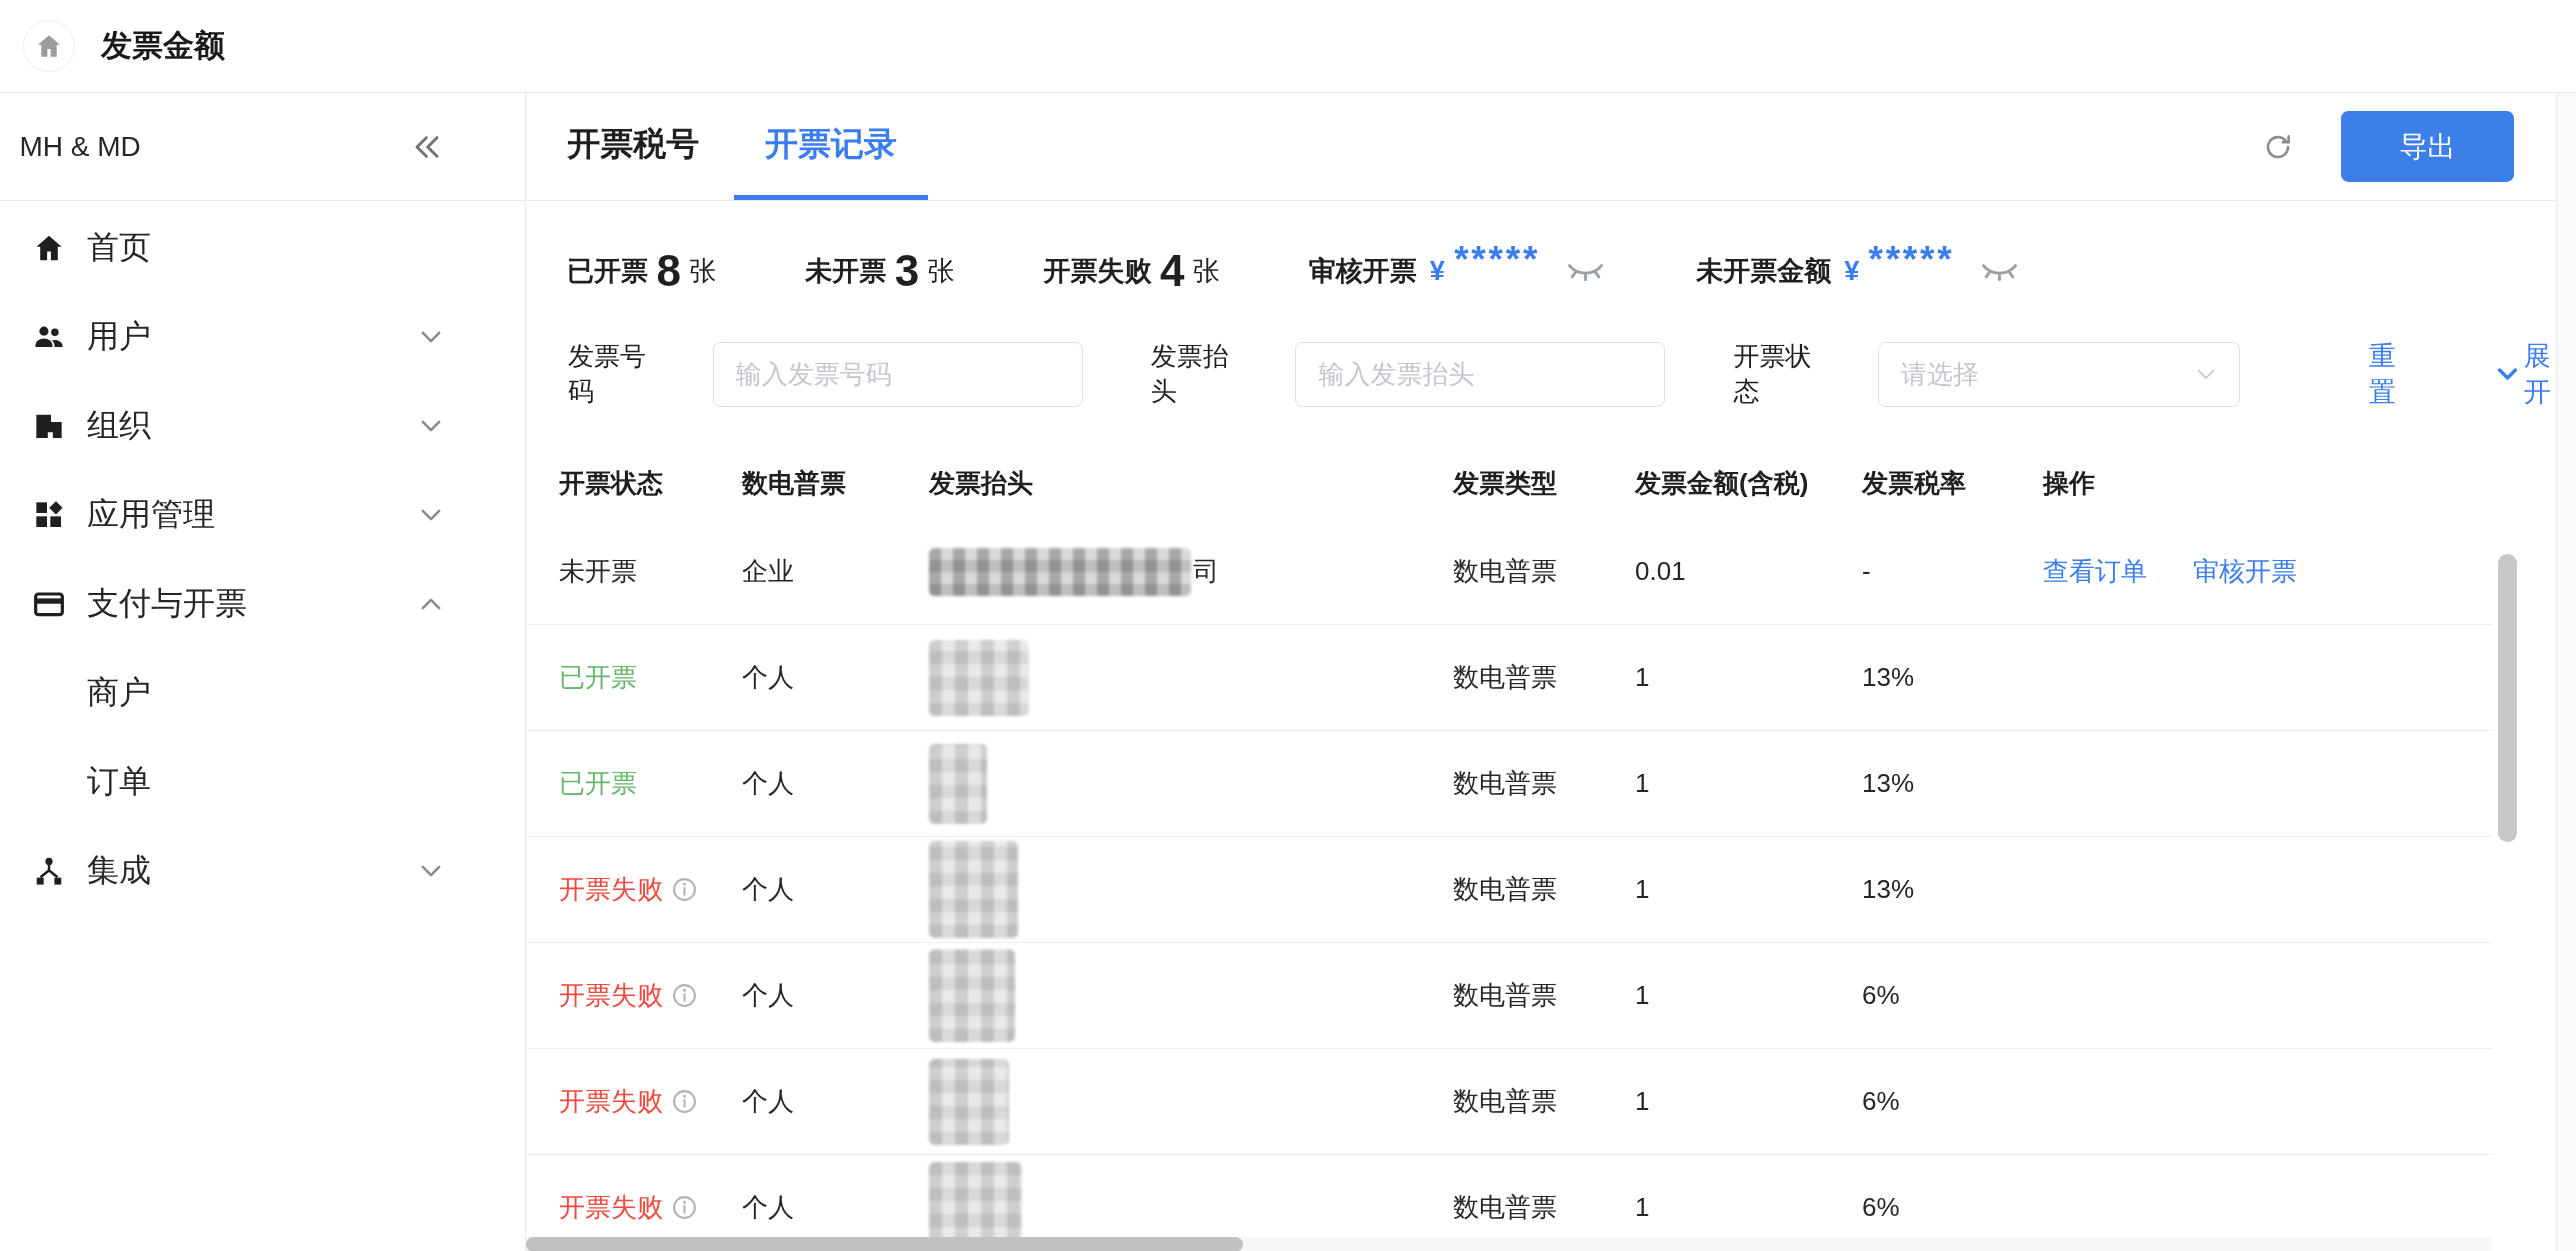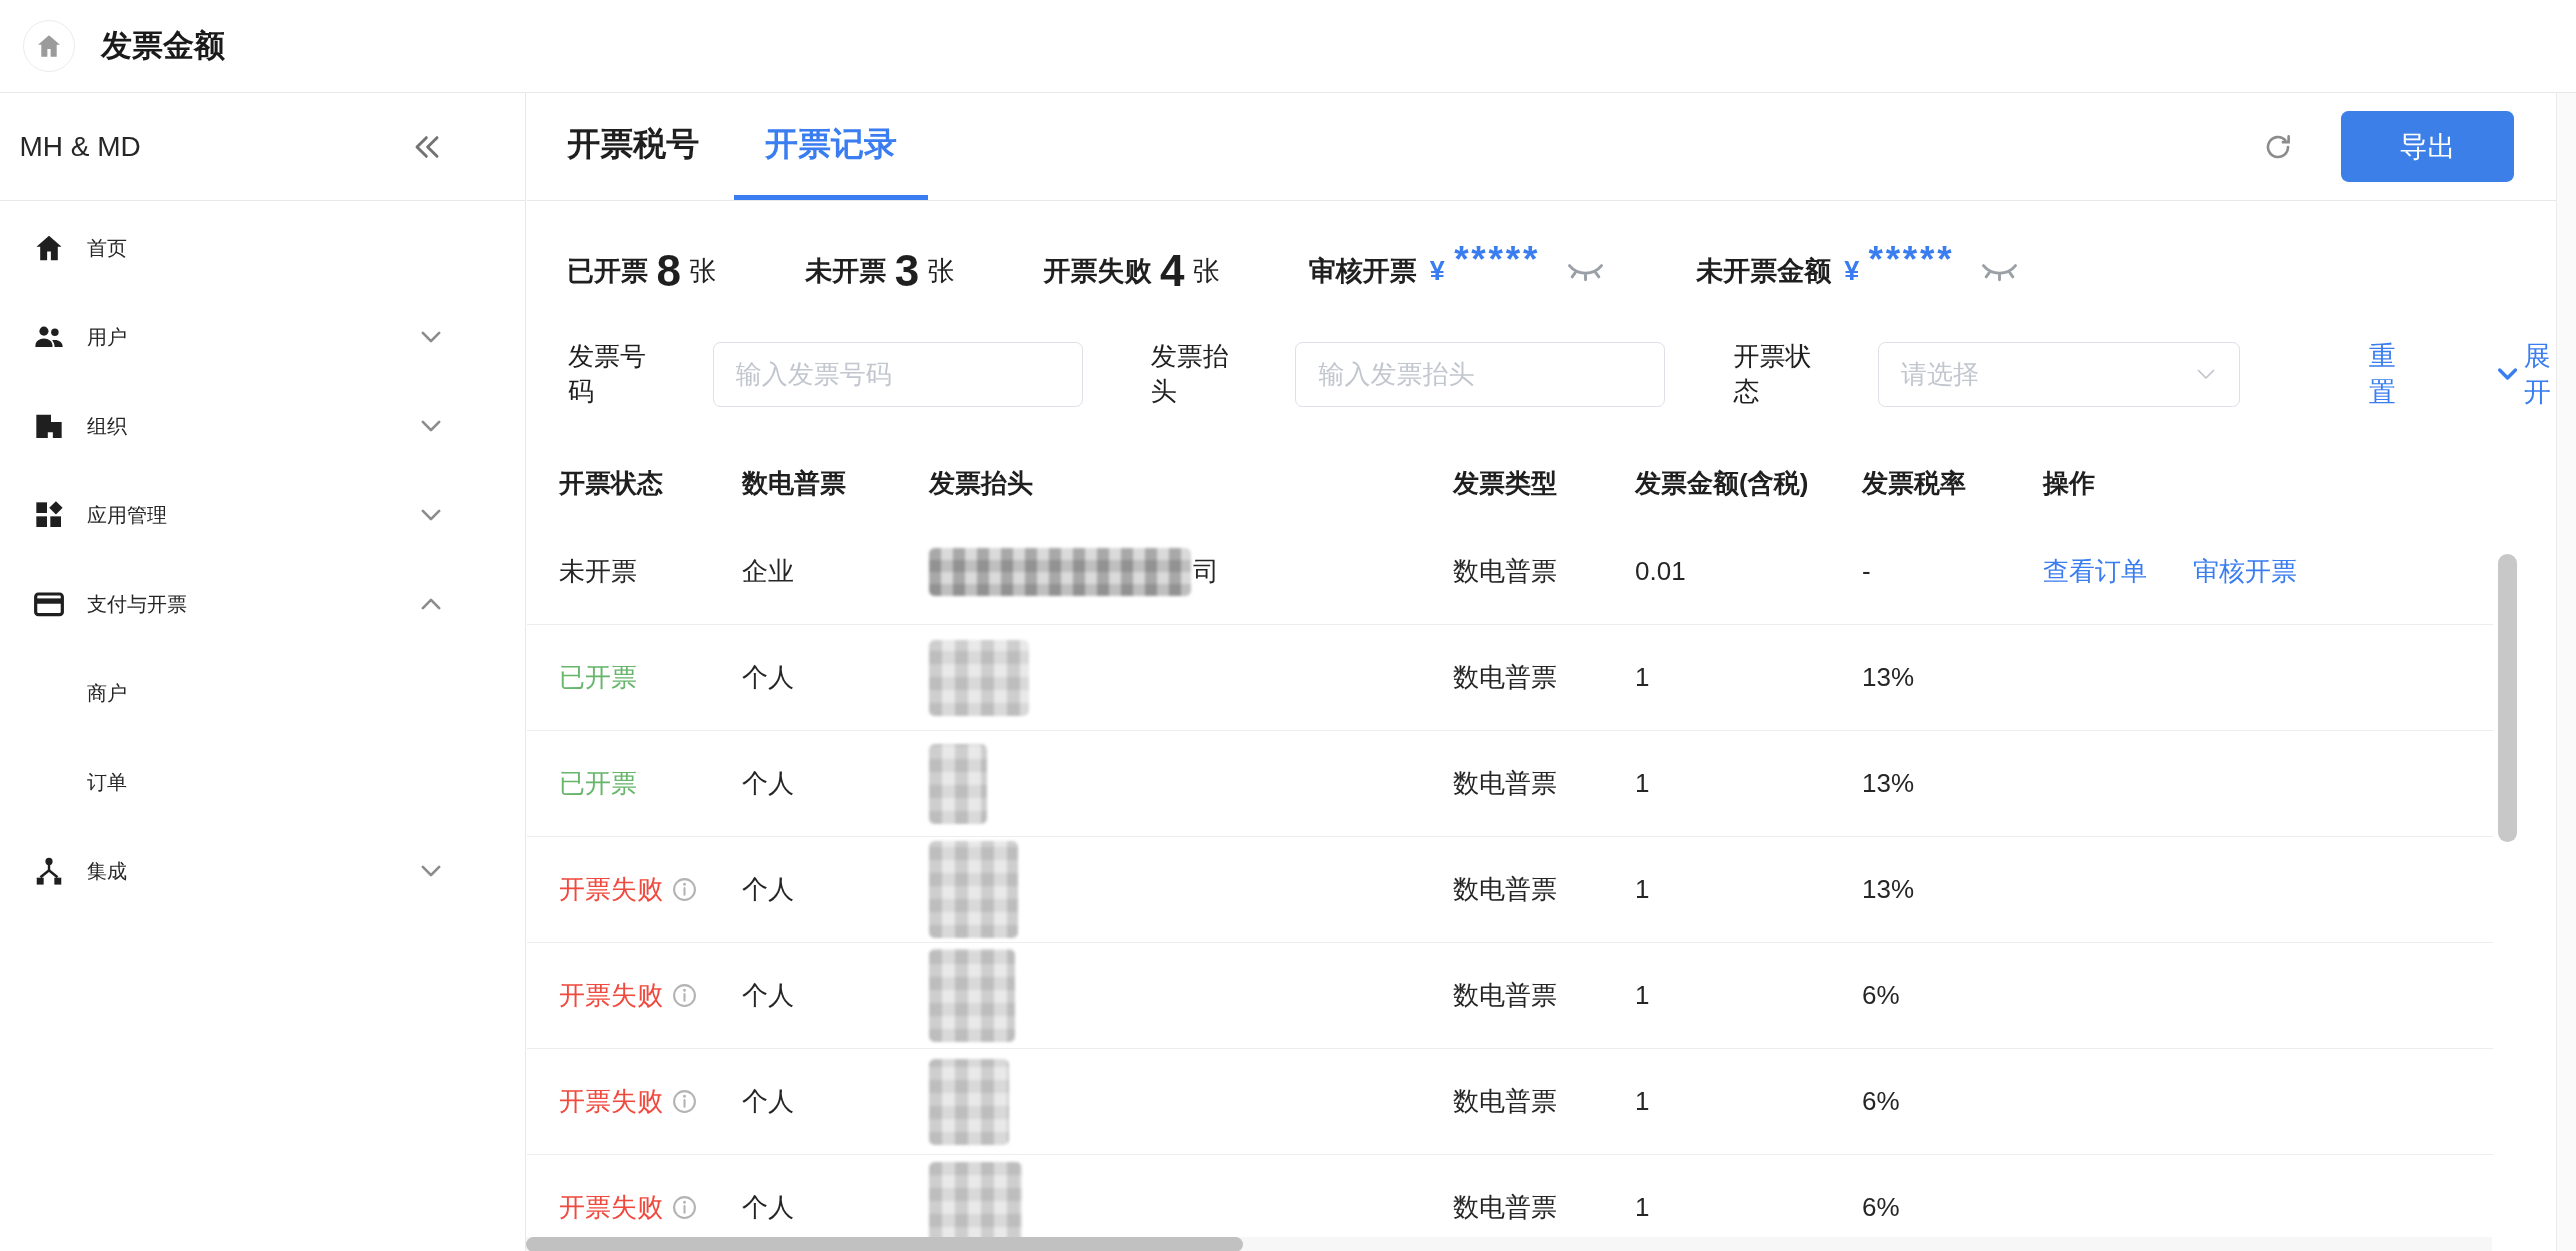--- a/index.html
+++ b/index.html
@@ -17,21 +17,21 @@
   .sidebar { position:absolute; left:0; top:93px; width:526px; height:1159px; background:#fff;
     border-right:0.9px solid #e8e8e8; }
   .sb-header { height:108px; border-bottom:0.9px solid #e8e8e8; display:flex; align-items:center;
     justify-content:space-between; padding:0 82px 0 19.5px; }
   .sb-org { font-size:28px; font-weight:500; color:#262626; }
   .collapse-btn { color:#737373; display:flex; cursor:pointer; }
   .menu { padding-top:2.8px; }
   .menu-item { position:relative; height:89px; display:flex; align-items:center; cursor:pointer; }
   .mi-icon { position:absolute; left:33px; width:32px; height:32px; color:#1f1f1f; display:flex; }
   .mi-icon svg, .collapse-btn svg, .mi-chevron svg { width:100%; height:100%; }
-  .mi-label { margin-left:87px; font-size:20px; color:#262626; }
+  .mi-label { margin-left:87px; font-size:32px; color:#262626; }
   .mi-chevron { position:absolute; right:80px; width:28px; height:28px; color:#8c8c8c; display:flex; }
   .menu-item.active { background:#eaf2fe; border-radius:9.3px; margin:0 63px 0 9.3px; height:78px; }
   .menu-item.active .mi-label { margin-left:78px; color:#3a7df0; }
   .active-bar { position:absolute; left:0; top:50%; transform:translateY(-50%);
     width:5.6px; height:29px; border-radius:2.8px; background:#3a7df0; }
 
   
   .content { position:absolute; left:527px; top:93px; width:2049px; height:1159px; background:#fff; }
   .tabbar { height:108px; border-bottom:0.9px solid #e8e8e8; display:flex; align-items:stretch;
     padding-left:9.3px; position:relative; }

